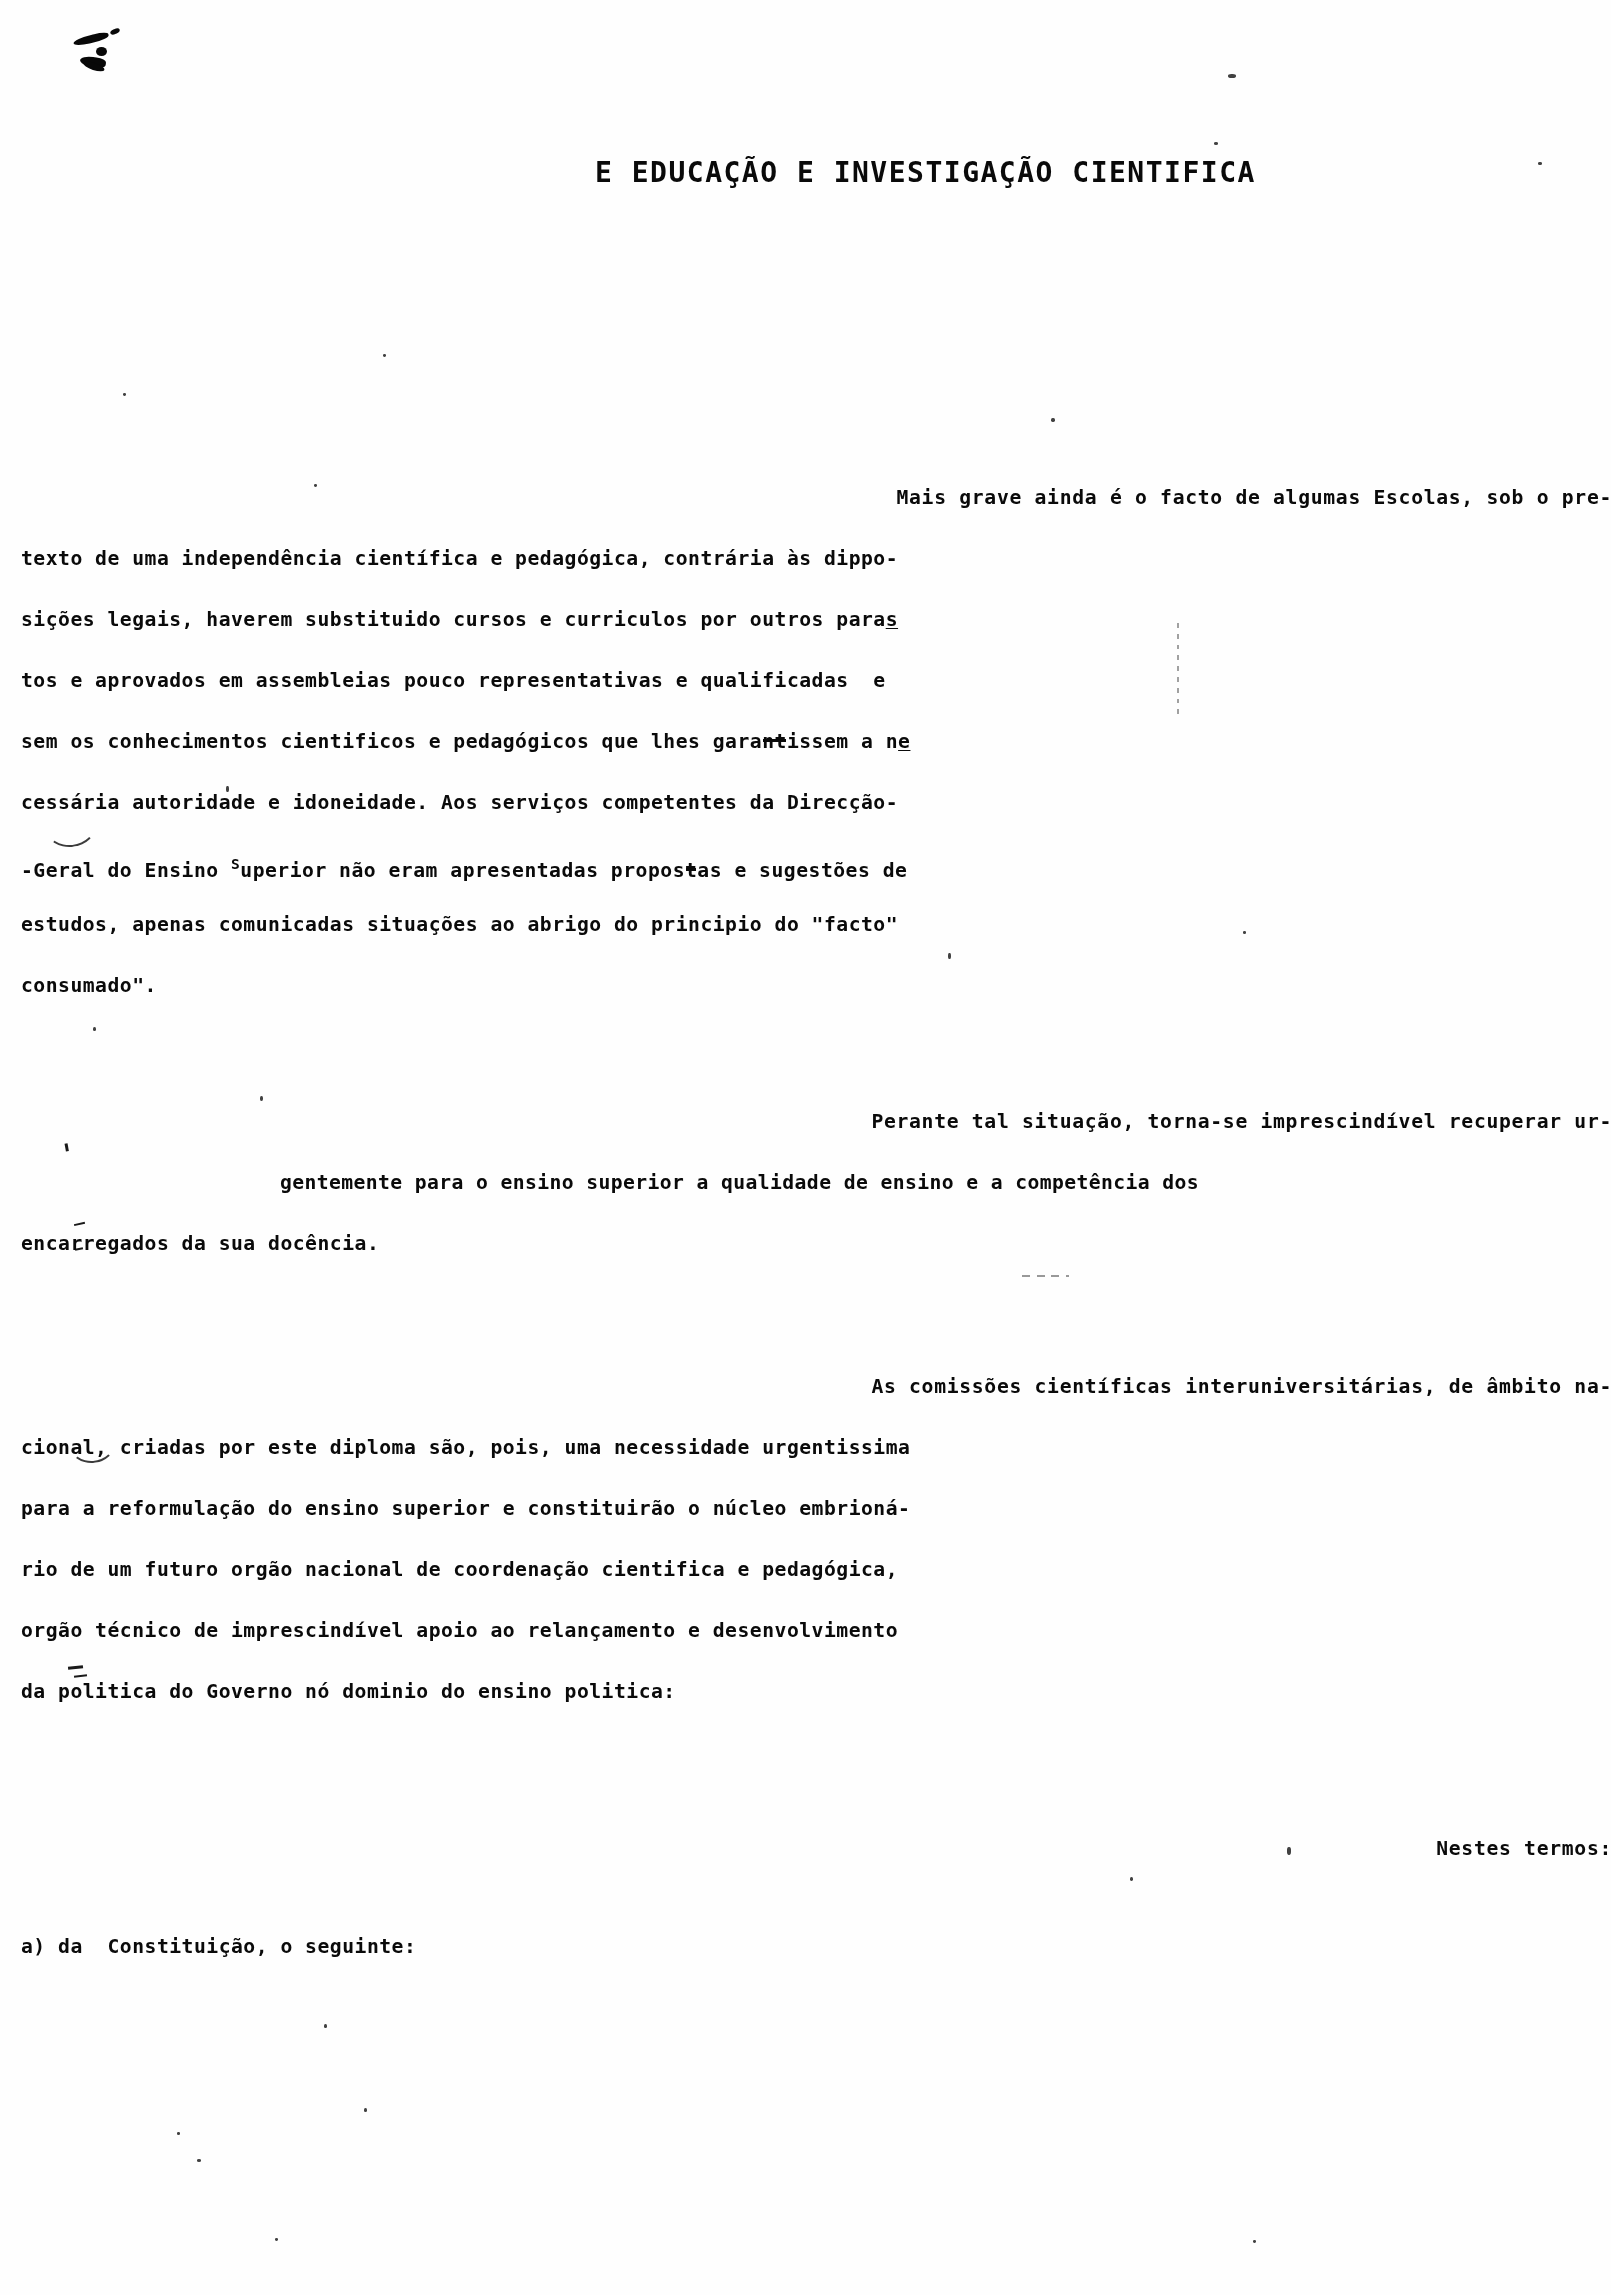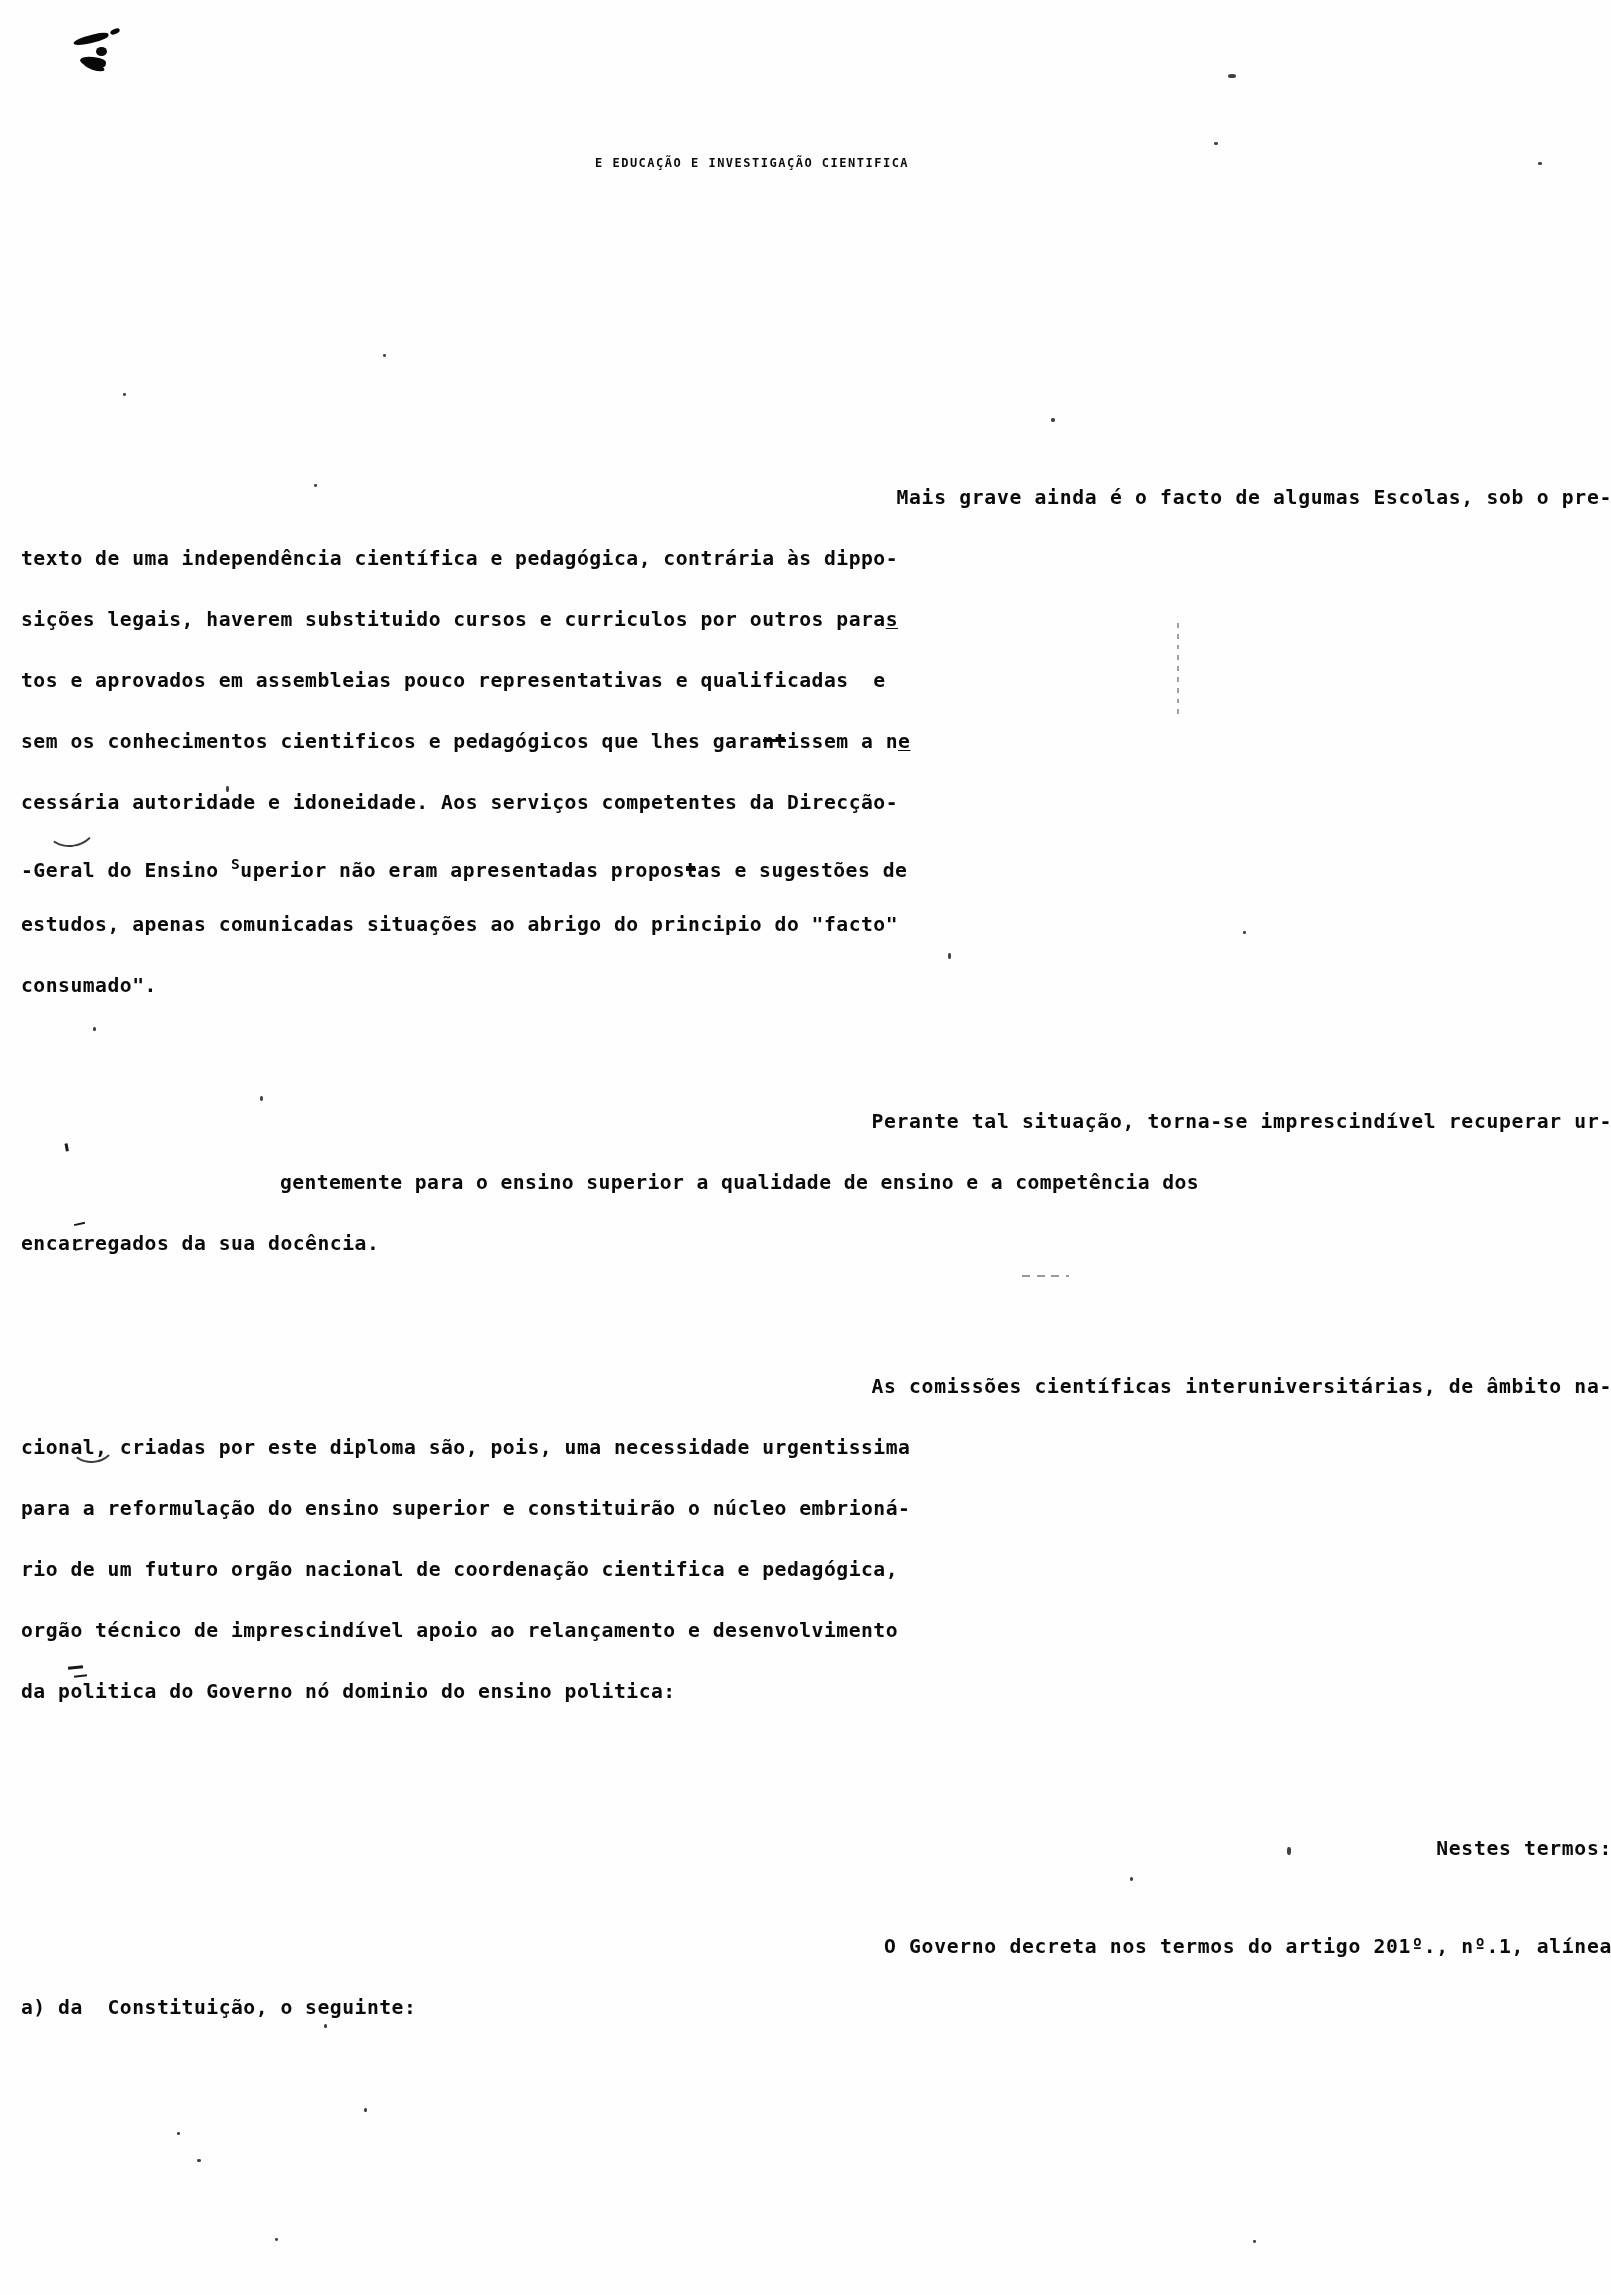--- a/index.html
+++ b/index.html
@@ -83,21 +83,21 @@
     position: absolute;
     background: #1a1a1a;
     pointer-events: none;
   }
 
   
   #title {
     position: absolute;
     left: 595px;
     top: 156px;
-    font-size: 12px;
+    font-size: 28px;
     letter-spacing: 1.5px;
     font-weight: 700;
     white-space: nowrap;
   }
 
   .block {
     position: absolute;
     left: 0;
     width: 1612px;
   }
@@ -234,18 +234,17 @@
     <div class="ln flush tight"><span>rio de um futuro orgão nacional de coordenação cientifica e pedagógica,</span></div>
     <div class="ln flush tight"><span>orgão técnico de imprescindível apoio ao relançamento e desenvolvimento</span></div>
     <div class="ln flush tight"><span>da politica do Governo nó dominio do ensino politica:</span></div>
   </div>
 
   <div class="block" style="top:1818px;">
     <div class="ln indent wide"><span>Nestes termos:</span></div>
   </div>
 
   <div class="block" style="top:1916px;">
-    <div class="ln indent wide"><span>O Governo decreta nos termos do artigo 201º., nº.1, alínea</span></div>
     <div class="ln flush tight"><span>a) da  Constituição, o seguinte:</span></div>
   </div>
 
 </div>
 
 
 </body></html>

